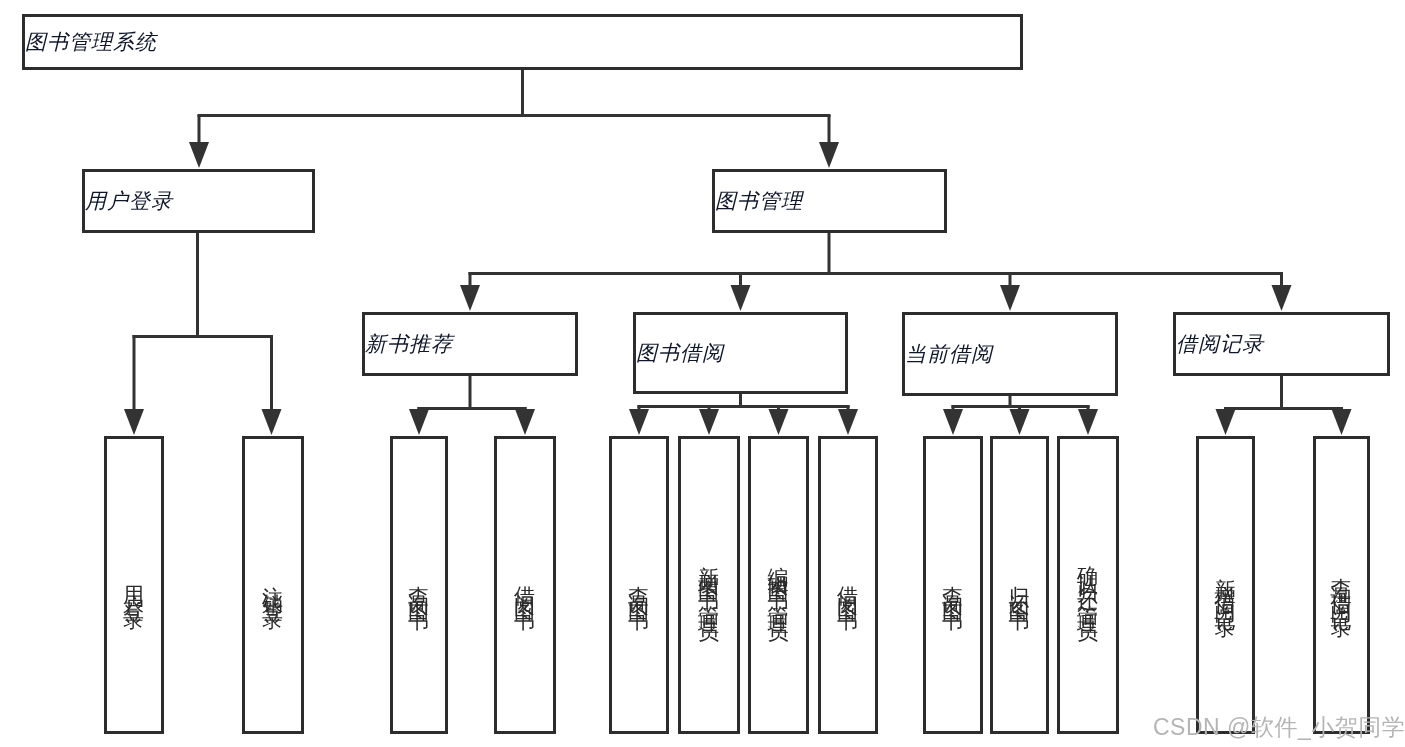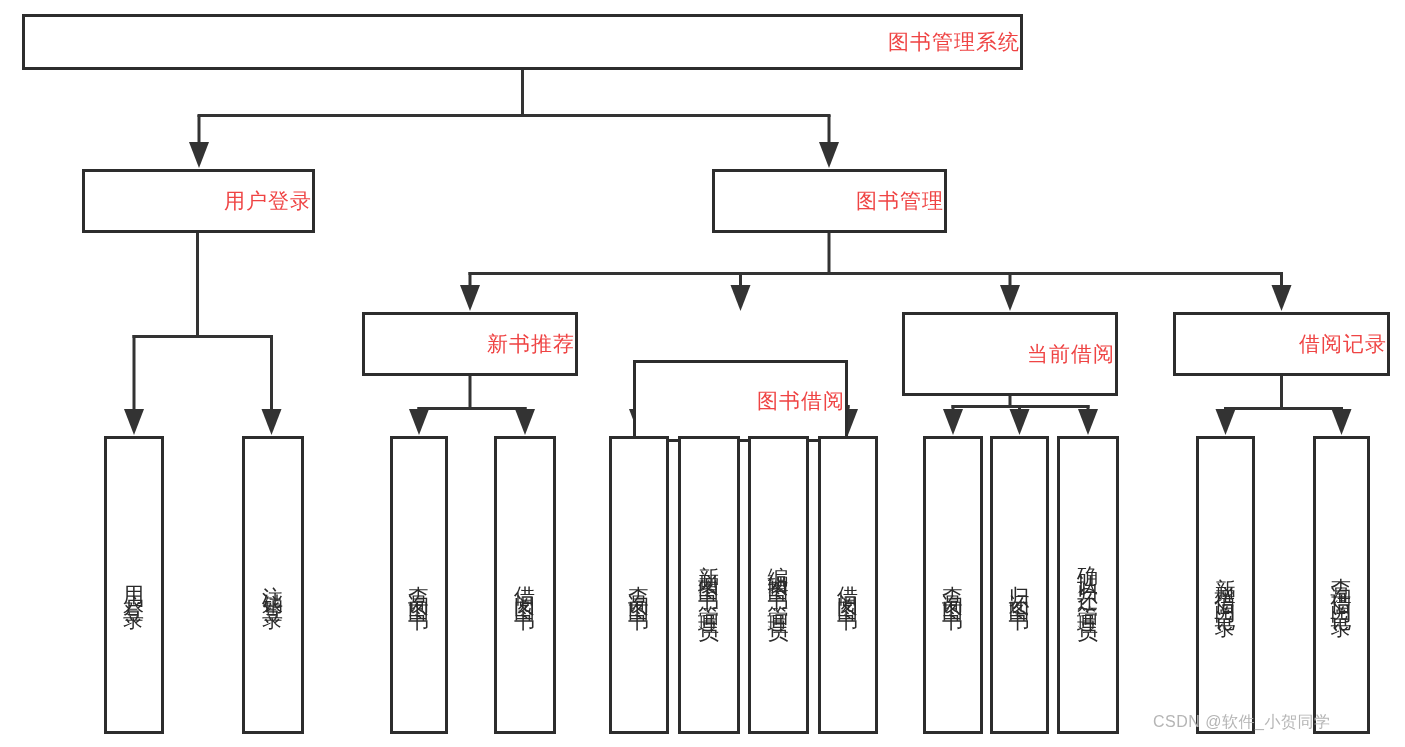--- a/index.html
+++ b/index.html
@@ -9,23 +9,24 @@
     background:#ffffff;
     font-family:"Liberation Sans","DejaVu Sans",sans-serif;
     overflow:hidden;
   }
   svg.wires{position:absolute;left:0;top:0;z-index:1;}
   .hbox{
     position:absolute;
     box-sizing:border-box;
     border:3px solid #2d2d2d;
     background:#ffffff;
-    display:flex;align-items:center;justify-content:flex-end;
-    font-size:21px;letter-spacing:1px;color:#ef4444;
+    display:flex;align-items:center;justify-content:flex-start;
+    font-size:21px;letter-spacing:1px;color:#0f172a;
     z-index:2;
+    font-style:italic;
   }
   .vbox{
     position:absolute;
     box-sizing:border-box;
     border:3px solid #2d2d2d;
     background:#ffffff;
     top:436px;height:298px;
     display:flex;align-items:center;justify-content:center;
     z-index:2;
   }
@@ -34,32 +35,32 @@
     text-orientation:mixed;
     font-size:21px;
     letter-spacing:8px;
     color:#2a2a2a;
     line-height:1;
     white-space:nowrap;
   }
   .watermark{
     position:absolute;
     left:1153px;top:712px;
-    font-size:16px;
+    font-size:23px;
     color:#b5b5b5;
     z-index:5;
     white-space:nowrap;
     letter-spacing:0.5px;
   }
   
   #box-root{left:22px;top:14px;width:1001px;height:56px;}
   #box-user-login{left:82px;top:169px;width:233px;height:64px;}
   #box-book-management{left:712px;top:169px;width:235px;height:64px;}
   #box-new-book-recommend{left:362px;top:312px;width:216px;height:64px;}
-  #box-book-borrow{left:633px;top:312px;width:215px;height:82px;margin-top:48px;}
+  #box-book-borrow{left:633px;top:312px;width:215px;height:82px;}
   #box-current-borrow{left:902px;top:312px;width:216px;height:84px;}
   #box-borrow-records{left:1173px;top:312px;width:217px;height:64px;}
   #leaf-0{left:104px;width:60px;}
   #leaf-1{left:242px;width:62px;}
   #leaf-2{left:390px;width:58px;}
   #leaf-3{left:494px;width:62px;}
   #leaf-4{left:609px;width:60px;}
   #leaf-5{left:678px;width:62px;}
   #leaf-6{left:748px;width:61px;}
   #leaf-7{left:818px;width:60px;}

